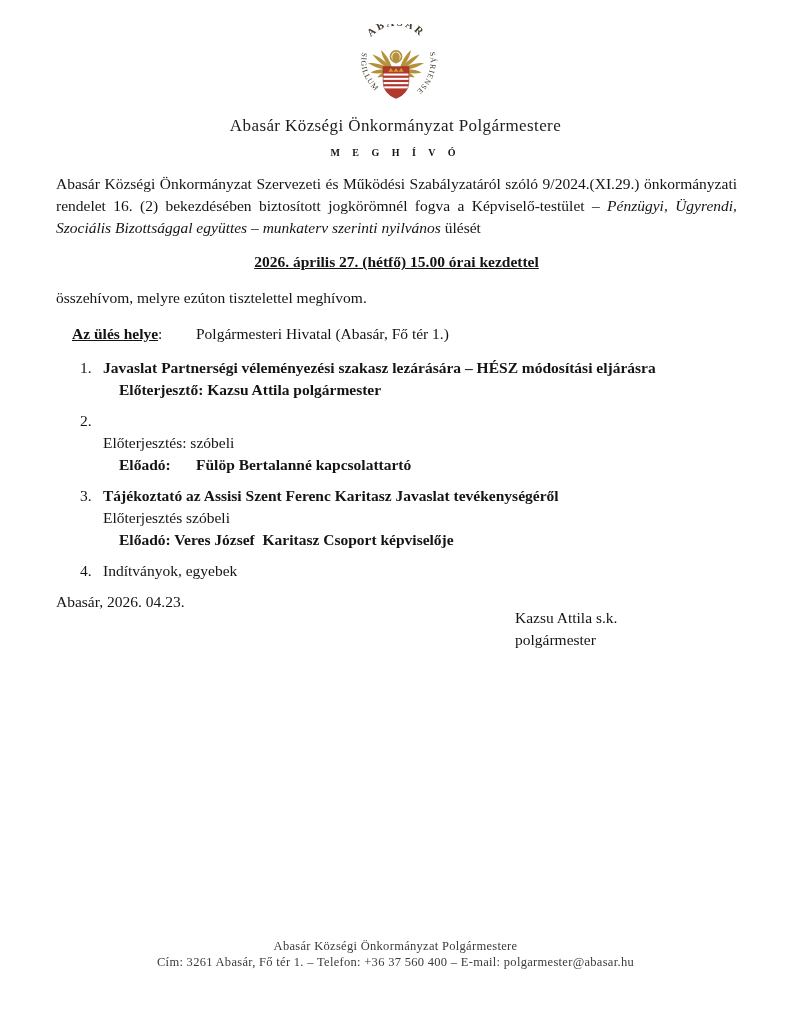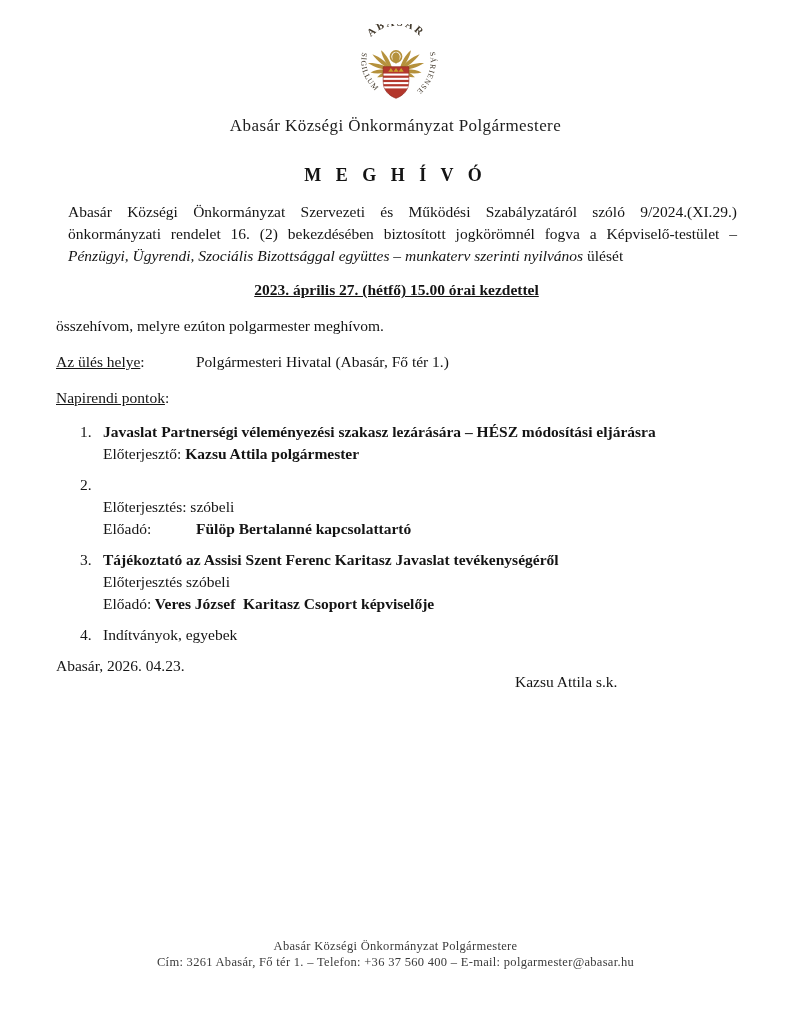--- a/index.html
+++ b/index.html
@@ -14,39 +14,39 @@
   .logo-wrap { width:104px; margin:24px auto 0; }
   .org-title {
     text-align:center;
     font-size:17px;
     letter-spacing:0.4px;
     margin-top:6px;
     color:#1c1c1c;
   }
   .doc-title {
     text-align:center;
-    font-size:18px;
+    font-size:10px;
     font-weight:bold;
     letter-spacing:5px;
-    margin-top:29px;
+    margin-top:11px;
   }
   .content {
     margin:0 54px 0 56px;
     font-size:15.5px;
     line-height:22px;
   }
   .intro { margin-top:15px; text-align:justify; }
   .italic { font-style:italic; }
   .datetime-line {
     margin-top:12px;
     text-align:center;
     font-weight:bold;
   }
   .u { text-decoration:underline; }
-  .b { font-weight:normal; }
+  .b { font-weight:bold;margin-left:16px; }
   .convene-line { margin-top:14px; }
   .venue-line { margin-top:14px; }
   .venue-label-cell { display:inline-block; width:140px; }
   .pre-agenda-line { margin-top:14px; }
   .agenda-heading { margin-top:14px; }
   .agenda-list { margin-top:12px; }
   .agenda-item { display:flex; margin-bottom:9px; }
   .agenda-num { width:23px; margin-left:24px; flex:none; }
   .agenda-body { flex:1; }
   .pre { white-space:pre-wrap;font-weight:bold; }
@@ -129,38 +129,35 @@
         <textPath href="#rightSide" startOffset="2%" side="right">SÁRIENSE</textPath>
       </text>
     </svg>
   </div>
 
   <div class="org-title">Abasár Községi Önkormányzat Polgármestere</div>
   <div class="doc-title">M E G H Í V Ó</div>
 
   <div class="content">
 
-    <p class="intro" style="margin:15px 0 0 12px;">
+    <p class="intro" style="margin:15px 0 0 0;">
       <span>Abasár Községi Önkormányzat Szervezeti és Működési Szabályzatáról szóló 9/2024.(XI.29.) önkormányzati rendelet 16. (2) bekezdésében biztosított jogkörömnél fogva a Képviselő-testület – </span><span class="italic">Pénzügyi, Ügyrendi, Szociális Bizottsággal együttes – munkaterv szerinti nyilvános</span><span> ülését</span>
     </p>
 
     <div class="datetime-line">
-      <span class="u">2023. április 27. (hétfő) 15.00 órai kezdettel</span>
-    </div>
-
-    <div class="convene-line">összehívom, melyre ezúton polgarmester meghívom.</div>
+      <span class="u">2026. április 27. (hétfő) 15.00 órai kezdettel</span>
+    </div>
+
+    <div class="convene-line">összehívom, melyre ezúton tisztelettel meghívom.</div>
 
     <div class="venue-line">
       <span class="venue-label-cell"><span class="b u">Az ülés helye</span><span>:</span></span><span>Polgármesteri Hivatal (Abasár, Fő tér 1.)</span>
     </div>
 
 
-    <div class="agenda-heading b">
-      <span class="u">Napirendi pontok</span><span>:</span>
-    </div>
 
     <div class="agenda-list">
 
       <div class="agenda-item">
         <span class="agenda-num">1.</span>
         <span class="agenda-body">
           <span class="pre">Javaslat Partnerségi véleményezési szakasz lezárására – HÉSZ módosítási eljárásra</span><br>
           <span class="b">Előterjesztő:</span><span class="pre"> Kazsu Attila polgármester</span>
         </span>
       </div>
@@ -189,20 +186,21 @@
           <span>Indítványok, egyebek</span>
         </span>
       </div>
 
     </div>
 
     <div class="closing-date">Abasár, 2026. 04.23.</div>
 
     <div class="signature-block">
       <div>Kazsu Attila s.k.</div>
+      <div>polgármester</div>
     </div>
 
   </div>
 
   <div class="footer">
     <p class="footer-line">Abasár Községi Önkormányzat Polgármestere</p>
     <p class="footer-line">Cím: 3261 Abasár, Fő tér 1. – Telefon: +36 37 560 400 – E-mail: polgarmester@abasar.hu</p>
   </div>
 
 </div>

